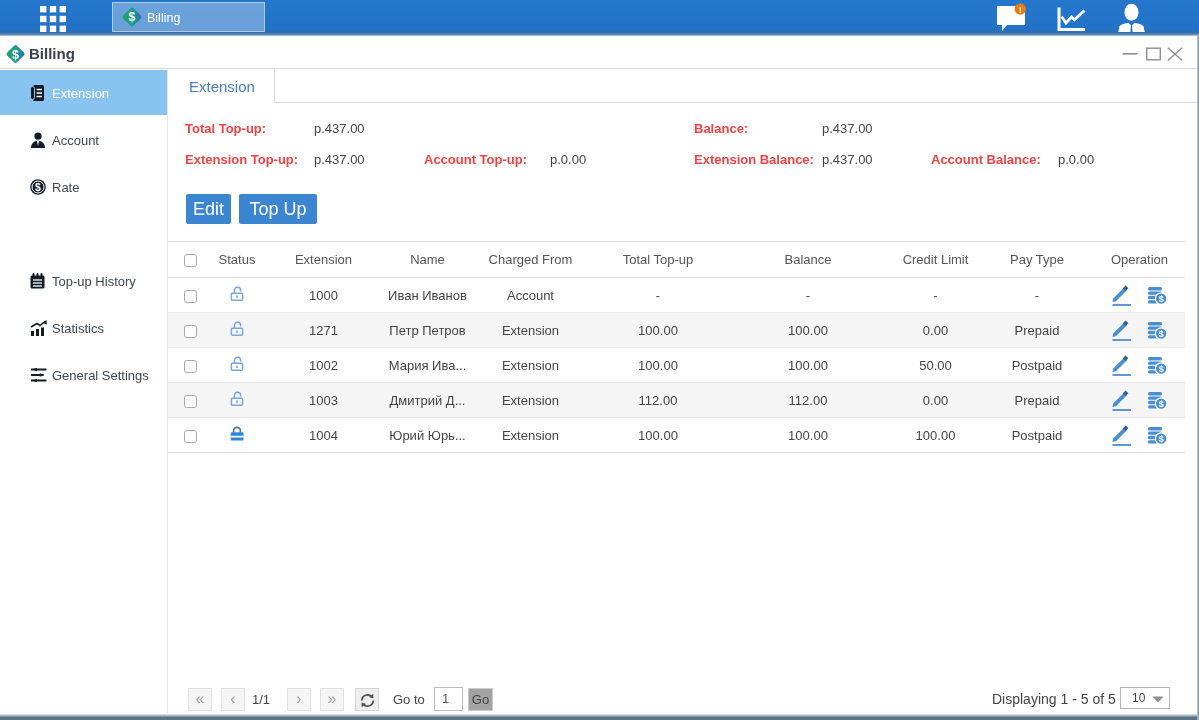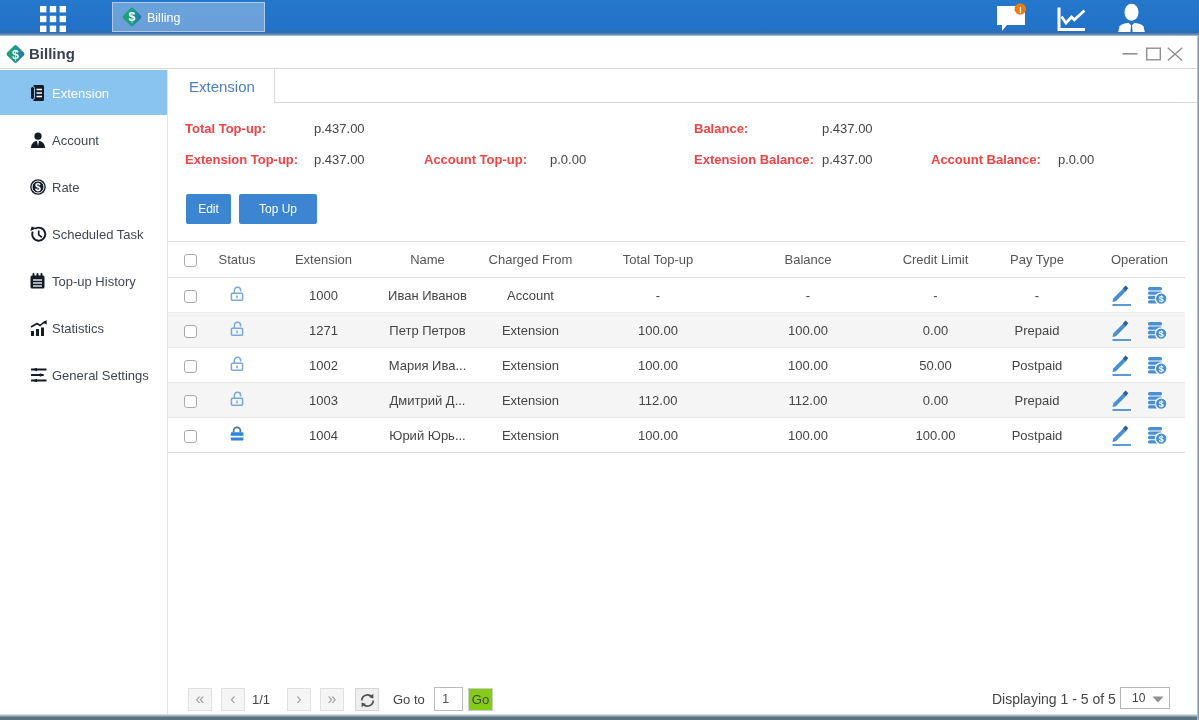--- a/index.html
+++ b/index.html
@@ -24,39 +24,39 @@
 .mi .lbl { position:absolute; left:52px; top:50%; transform:translateY(-50%); }
 .mi .ic { position:absolute; left:30px; top:50%; transform:translateY(-50%); }
 .mi.sel { background:#89c3ef; color:#fff; height:45px; }
 .content { position:absolute; left:168px; top:69px; width:1031px; height:645px; background:#fff; }
 .tabline { position:absolute; left:0px; top:33px; width:1029px; height:1px; background:#d9d9d9; }
 .tab1 { position:absolute; left:0; top:0; width:107px; height:34px; border-right:1px solid #d9d9d9;
   background:#fff; }
 .tab1 span { position:absolute; left:21px; top:9px; font-size:15px; color:#4c7eb8; }
 .info { position:absolute; font-size:13px; color:#444; }
 .info b { color:#ef4444;text-align:center; }
-.btn { position:absolute; background:#3c86d1; color:#fff; font-size:12px; text-align:center;
+.btn { position:absolute; background:#3c86d1; color:#fff; font-size:18px; text-align:center;
   border-radius:2px; line-height:30px; height:30px; }
 table.grid { position:absolute; left:0; top:172px; width:1017px; border-collapse:collapse;
   table-layout:fixed; font-size:13px; color:#444; }
 table.grid th { font-weight:normal; color:#555; height:36px; border-top:1px solid #dcdcdc;
   border-bottom:1px solid #dcdcdc; text-align:center; }
 table.grid td { height:35px; text-align:center; border-bottom:1px solid #eaeaea; white-space:nowrap; overflow:hidden; }
 table.grid tr.alt td { background:#f5f5f5; }
 table.grid tr:last-child td { border-bottom:1px solid #dcdcdc; }
 
 .cb { display:inline-block; width:13px; height:13px; border:1px solid #aaa; border-radius:3px;
   background:#fff; vertical-align:middle; }
 .pager { position:absolute; left:0; top:618px; width:1017px; height:46px; font-size:13px; color:#555; }
 .pbtn { position:absolute; top:1px; width:24px; height:23px; background:#f5f5f5;
   border:1px solid #e0e0e0; color:#a0a0a0; text-align:center; line-height:20px; font-size:16px; }
 .pgtxt { position:absolute; top:5px; }
 .goin { position:absolute; top:0px; width:29px; height:24px; border:1px solid #bbb; font-size:13px;
   padding-left:7px; line-height:22px; background:#fff; }
-.gobtn { position:absolute; top:1px; width:25px; height:23px; background:#84cc16;
+.gobtn { position:absolute; top:1px; width:25px; height:23px; background:#a3a3a3;
   border:1px solid #ccc; text-align:center; line-height:21px; color:#444; }
 .ddl { position:absolute; top:0px; width:50px; height:22px; border:1px solid #b5b5b5; background:#fff; }
 .bottombar { position:absolute; left:0; top:714px; width:1199px; height:6px;
   background:linear-gradient(180deg,#e8eef2 0%,#9fb3bf 30%,#5c7382 55%,#5c7382 100%); }
 </style>
 </head>
 <body>
 
 <div class="topbar">
   <svg class="gridicon" width="26" height="26" viewBox="0 0 26 26">
@@ -150,28 +150,20 @@
     </svg>
     <span class="lbl">Account</span>
   </div>
   <div class="mi" style="top:95px;">
     <svg class="ic" width="16" height="16" viewBox="0 0 16 16">
       <circle cx="8" cy="8" r="7.8" fill="#131c26"></circle>
       <circle cx="8" cy="8" r="6" fill="none" stroke="#fff" stroke-width="1"></circle>
       <text x="8" y="12" font-size="10.5" font-weight="bold" fill="#fff" text-anchor="middle" font-family="Liberation Sans">$</text>
     </svg>
     <span class="lbl">Rate</span>
-  </div>
-  <div class="mi" style="top:142px;">
-    <svg class="ic" width="17" height="16" viewBox="0 0 17 16">
-      <path d="M5.3 2.7 A6.5 6.5 0 1 1 2.8 5.6" stroke="#131c26" stroke-width="1.9" fill="none"></path>
-      <path d="M0.3 4.9 L1.7 0.4 L6.5 2.2 Z" fill="#131c26"></path>
-      <path d="M8.7 4.4 V8.9 L12 11.3" stroke="#131c26" stroke-width="1.7" fill="none"></path>
-    </svg>
-    <span class="lbl">Scheduled Task</span>
   </div>
   <div class="mi" style="top:189px;">
     <svg class="ic" width="15" height="16" viewBox="0 0 15 16">
       <rect x="0.5" y="2.5" width="14" height="13" rx="1.5" fill="#131c26"></rect>
       <g fill="#131c26">
           <rect x="2.5" y="0" width="2" height="4.5" rx="1"></rect>
           <rect x="6.5" y="0" width="2" height="4.5" rx="1"></rect>
           <rect x="10.5" y="0" width="2" height="4.5" rx="1"></rect>
         </g>
       <g stroke="#fff" stroke-width="1.3">

